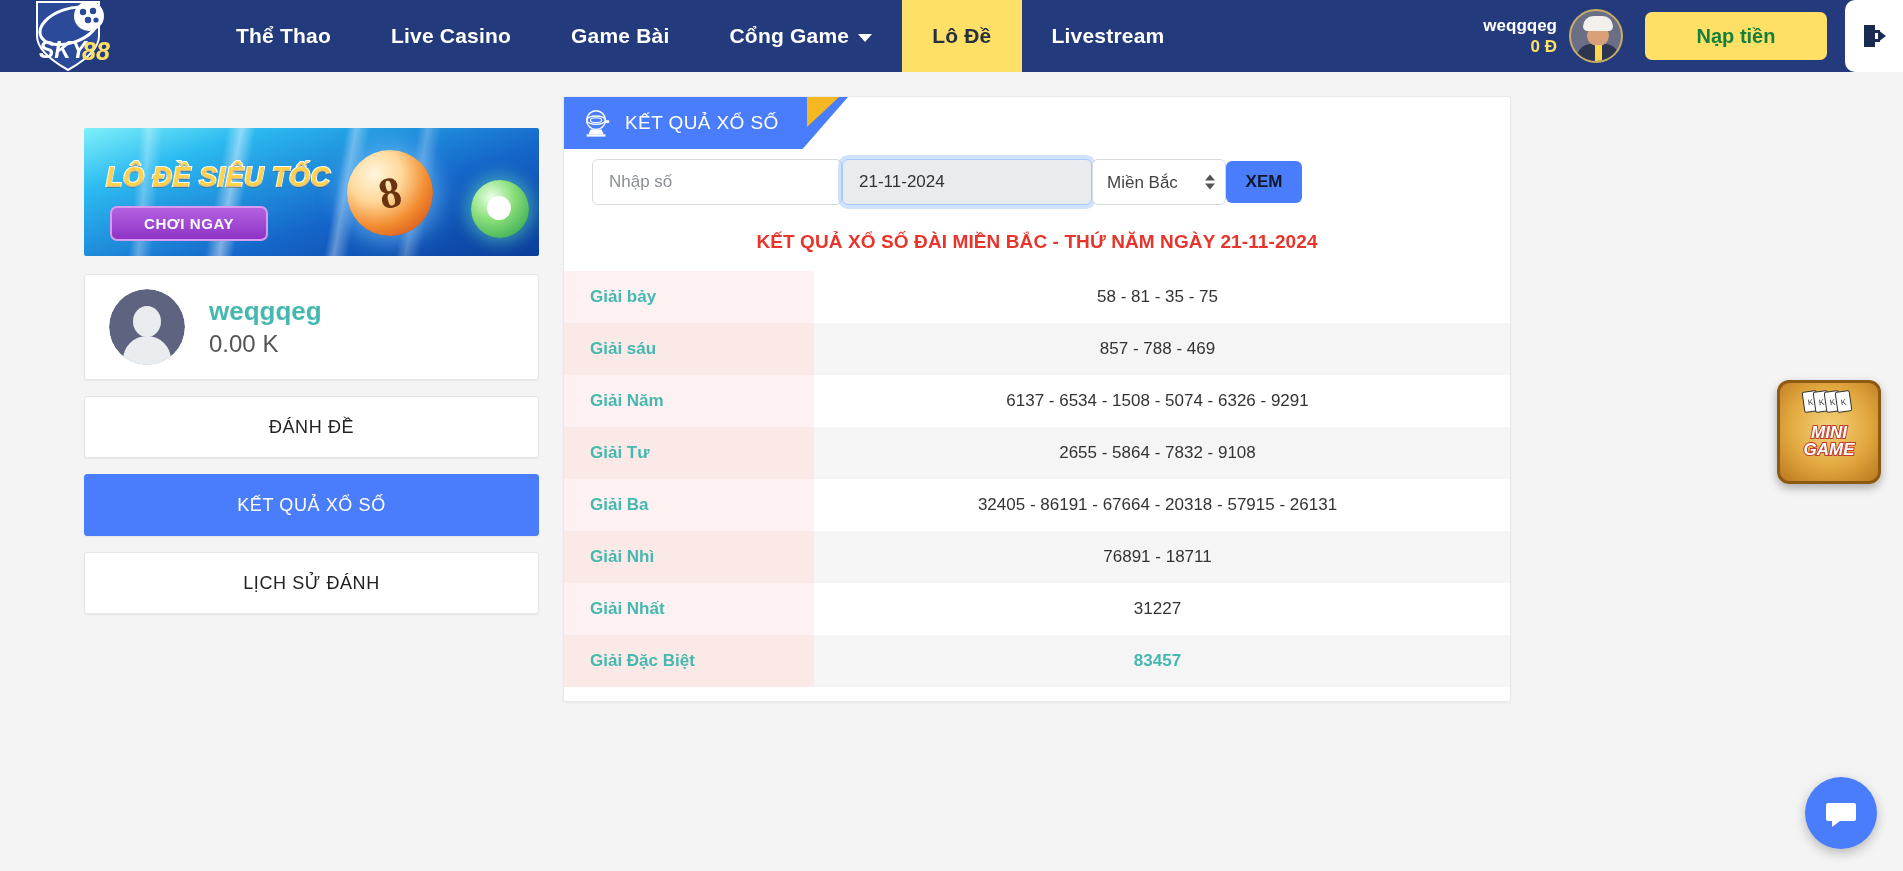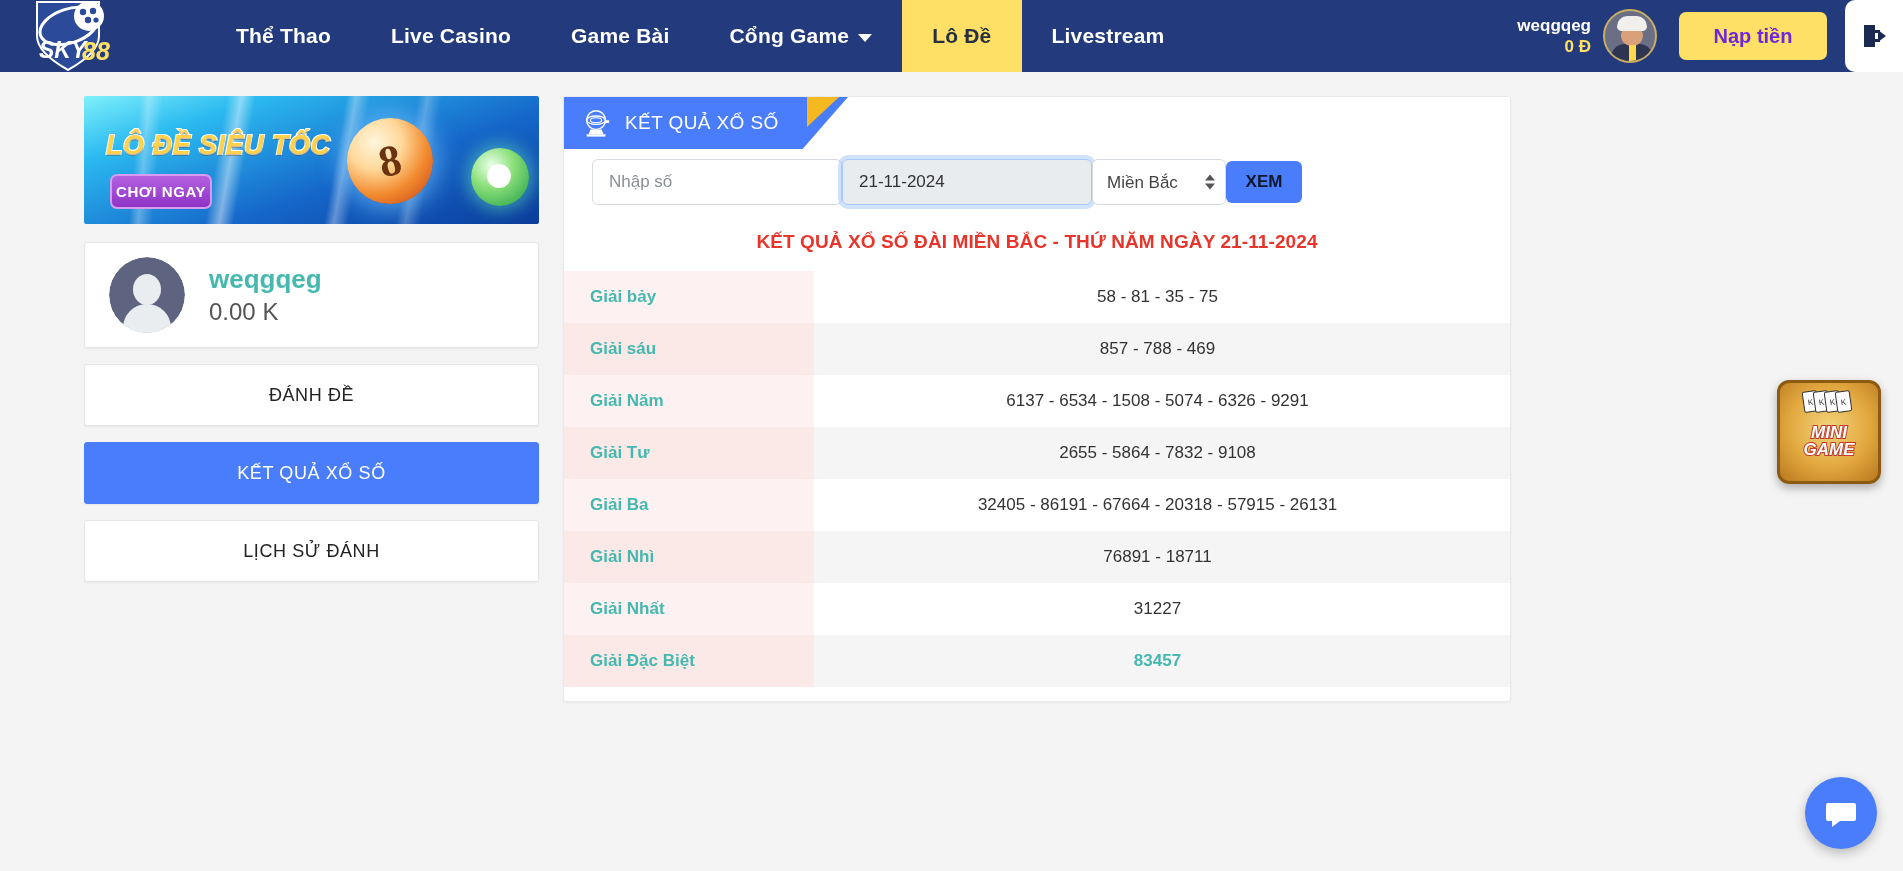--- a/index.html
+++ b/index.html
@@ -97,27 +97,27 @@
     position:absolute; left:6px; top:33px; width:42px; height:22px;
     background:#2e3550; border-radius: 14px 14px 0 0;
   }
   .avatar-ring .tie {
     position:absolute; left:24px; top:34px; width:7px; height:16px;
     background:#ffd84d;
   }
   .deposit-btn {
     margin-left: 22px;
     background: #ffe066;
-    color: #6d28d9;
+    color: #15803d;
     border: none;
     border-radius: 7px;
     font-size: 20px;
     font-weight: bold;
     height: 48px;
-    width: 148px;
+    width: 182px;
     cursor: pointer;
     font-family: "Liberation Sans", sans-serif;
   }
   .logout-btn {
     margin-left: 18px;
     width: 58px; height: 72px;
     background: #fff;
     border-radius: 10px 0 0 10px;
     display: flex; align-items: center; justify-content: center;
     cursor: pointer;
@@ -125,21 +125,21 @@
 
   
   .page {
     display: flex;
     padding: 24px 0 0 84px;
     gap: 24px;
     position: relative;
   }
 
   
-  .sidebar { width: 455px; flex: 0 0 455px; }
+  .sidebar { width: 455px; flex: 0 0 455px; margin-top: 32px; }
   .promo-banner {
     height: 128px;
     border-radius: 2px;
     overflow: hidden;
     position: relative;
     background: linear-gradient(160deg,#7ff0fb 0%, #2bbaf0 22%, #1566c9 62%, #0b3c9a 100%);
   }
   .promo-banner .streaks {
     position:absolute; inset:0;
     background:
@@ -154,21 +154,21 @@
     color: #ffd24a;
     -webkit-text-stroke: 2px #fff;
     paint-order: stroke fill;
     letter-spacing: .5px;
     text-shadow: 0 2px 0 rgba(120,60,0,.35);
   }
   .promo-cta {
     position: absolute; left: 26px; top: 78px;
     background: linear-gradient(180deg,#b461e0,#8e33c6);
     color: #fff; font-weight: bold; font-size: 15px;
-    padding: 7px 4px; border-radius: 7px;
+    padding: 7px 32px; border-radius: 7px;
     border: 2px solid #d79bf0;
     letter-spacing: .6px;
     cursor: pointer;
   }
   .ball {
     position:absolute; border-radius:50%;
   }
   .ball-8 {
     width: 86px; height: 86px; right: 106px; top: 22px;
     background: radial-gradient(circle at 32% 28%, #fff6dd 0%, #ffd89a 32%, #f28a2e 62%, #c23b16 100%);

